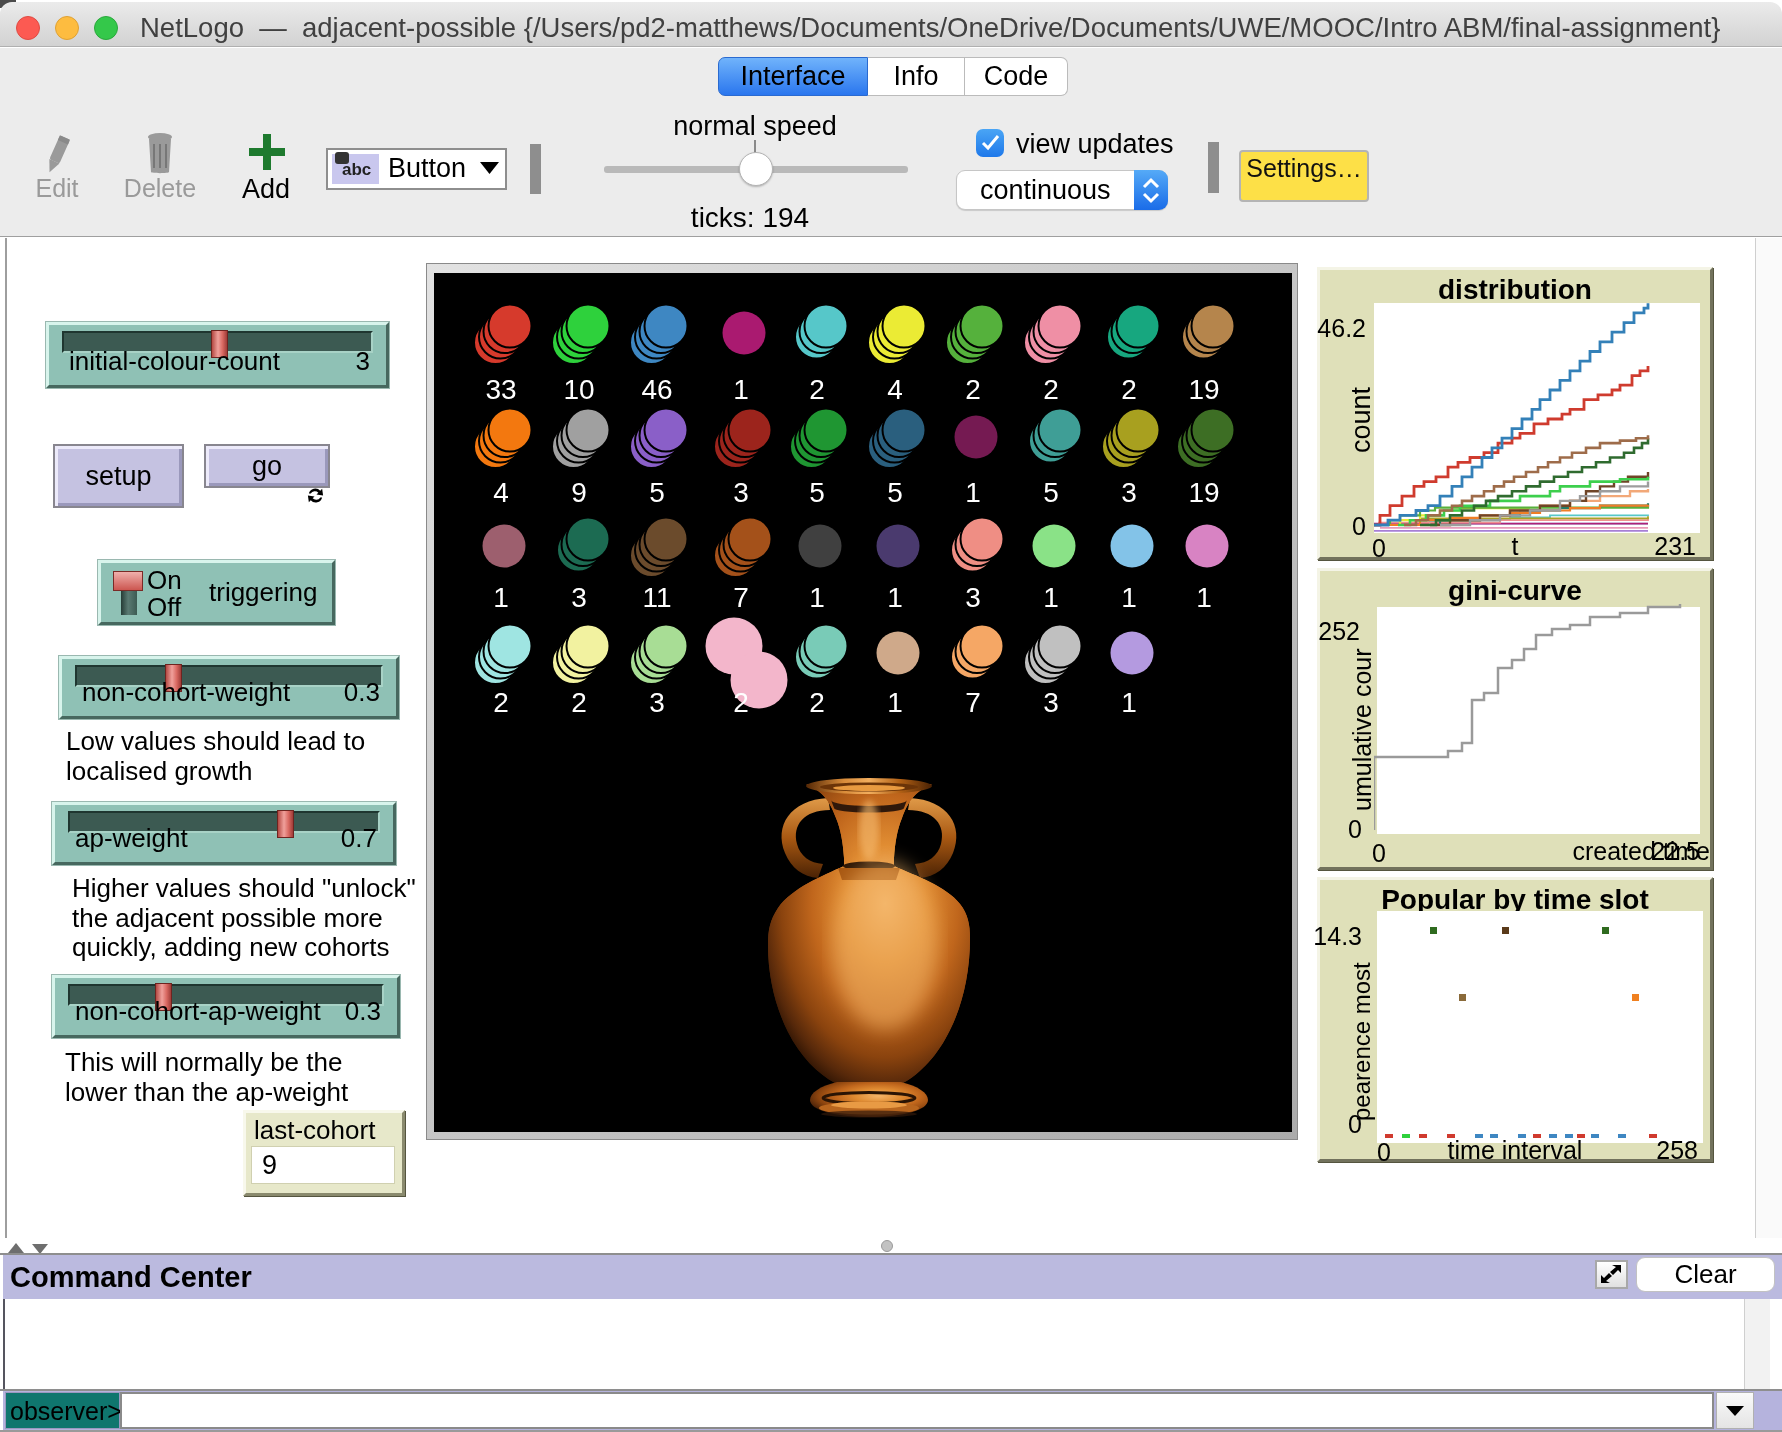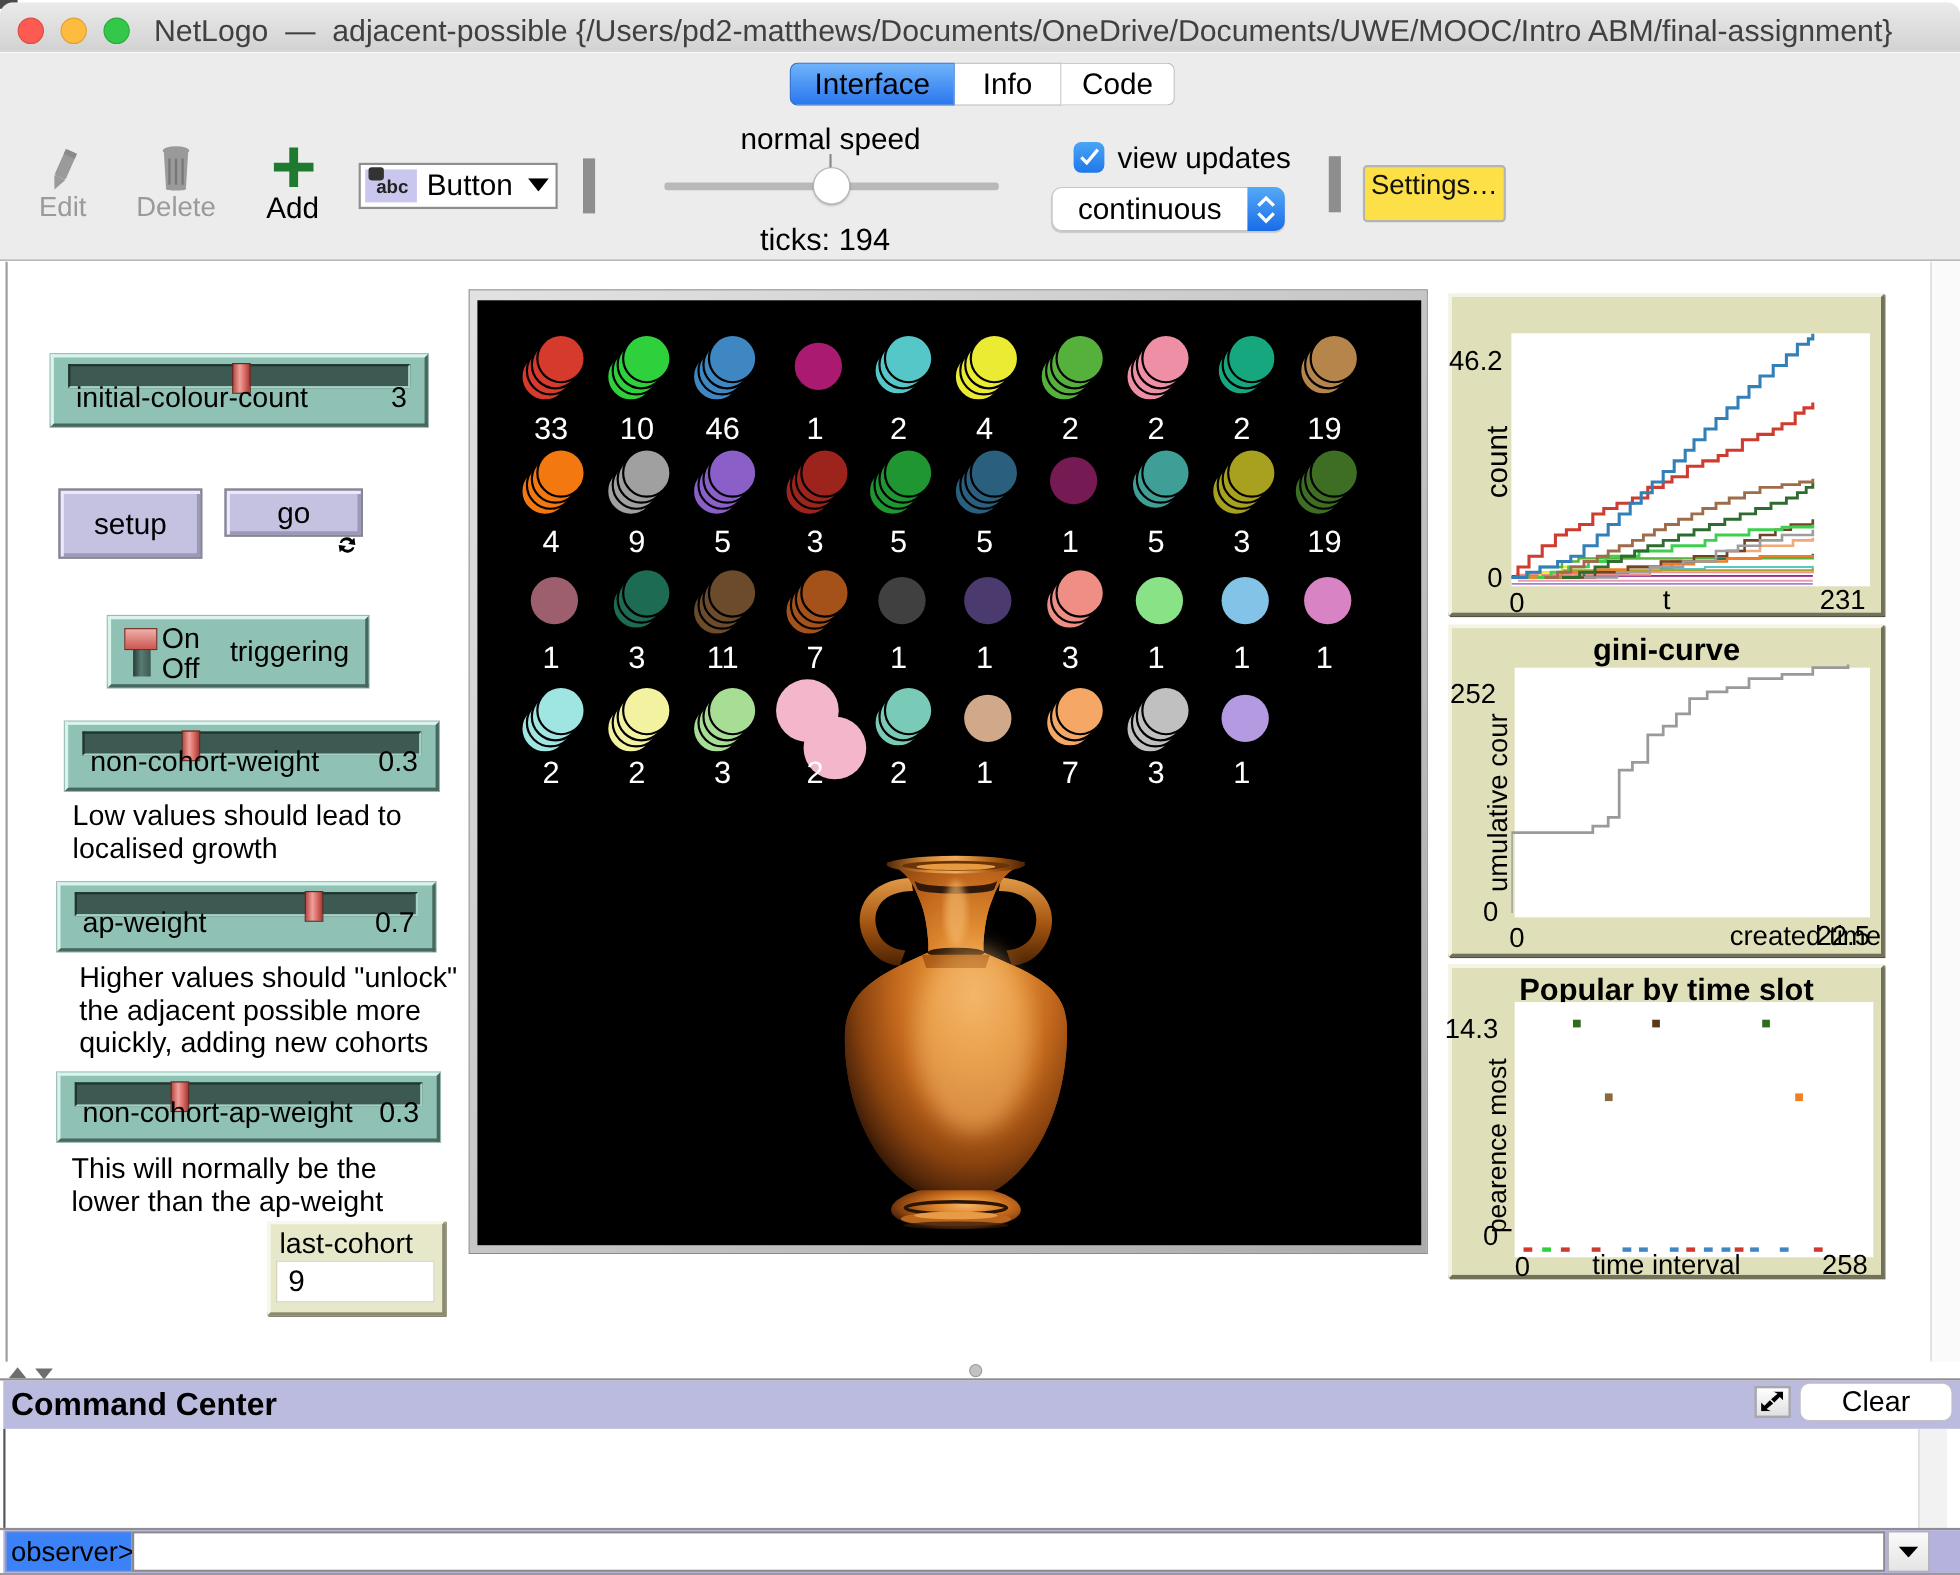--- a/index.html
+++ b/index.html
@@ -375,20 +375,21 @@
 <ellipse cx="869" cy="1098" rx="46" ry="5.5" fill="none" stroke="#2a1404" stroke-width="3"></ellipse>
 <ellipse cx="869" cy="1108" rx="50" ry="6.5" fill="#b9661e"></ellipse>
 <ellipse cx="869" cy="1105" rx="38" ry="3.5" fill="#e89a44"></ellipse>
 <ellipse cx="869" cy="1114" rx="48" ry="3.5" fill="#30180a" opacity="0.7"></ellipse>
 <ellipse cx="885" cy="945" rx="52" ry="85" fill="#f4b86c" opacity="0.5" filter="url(#bl)"></ellipse>
 <ellipse cx="869" cy="830" rx="10" ry="30" fill="#f4b86c" opacity="0.65" filter="url(#bl2)"></ellipse>
 </g>
   </svg>
 
 <div class="plot" style="top:267px;height:293px">
+ <div class="ptitle" style="top:4px">distribution</div>
  <div class="pwhite" style="left:54px;top:33px;width:326px;height:230px"></div>
  <div class="plab" style="right:344px;top:44px">46.2</div>
  <div class="plab" style="right:344px;top:242px">0</div>
  <div class="plab" style="left:26px;top:183px;transform:rotate(-90deg);transform-origin:left top;font-size:27px">count</div>
  <div class="plab" style="left:52px;top:264px">0</div>
  <div class="plab" style="left:0;top:262px;width:100%;text-align:center">t</div>
  <div class="plab" style="right:14px;top:262px">231</div>
 </div>
 <svg class="abs" style="left:1374px;top:300px" width="326" height="238" viewBox="1374 300 326 238">
     <path d="M1374 530.8H1648" stroke="#a77fd6" stroke-width="1.8" fill="none"></path>
@@ -472,21 +473,21 @@
        <path d="M11 0 H20 V8 L17 5 L12 10 L9 7 L15 2 Z" fill="#000"></path>
        <path d="M9 18 H0 V10 L3 13 L8 8 L11 11 L5 16 Z" fill="#000"></path>
         </svg>
    </div>
    <div class="abs" style="left:1633px;top:2px;width:139px;height:35px;background:#fff;border:1.5px solid #c2c2c2;border-radius:9px;text-align:center;font-size:26px;line-height:33px">Clear</div>
  </div>
  <div class="abs" style="left:3px;top:61px;width:1779px;height:90px;background:#fff;border-left:2px solid #55555f"></div>
  <div class="abs" style="left:1744px;top:61px;width:26px;height:90px;background:#f2f2f2;border-left:1px solid #cfcfcf"></div>
  <div class="abs" style="left:0;top:151px;width:1782px;height:2px;background:#8e8e8e"></div>
  <div class="abs" style="left:3px;top:153px;width:1779px;height:39px;background:#b5b3dd"></div>
- <div class="abs" style="left:5px;top:154px;width:115px;height:37px;background:#3b82f6;border:1px solid #9a98c0">
+ <div class="abs" style="left:5px;top:154px;width:115px;height:37px;background:#0f766e;border:1px solid #9a98c0">
    <div class="abs" style="left:4px;top:4px;font-size:25px">observer&gt;</div>
     </div>
  <div class="abs" style="left:120px;top:154px;width:1594px;height:37px;background:#fff;border:2px solid #8a8a8a"></div>
  <div class="abs" style="left:1716px;top:154px;width:38px;height:37px;background:linear-gradient(#fafafa,#e4e4e4);border:1px solid #b0b0b0">
    <svg width="18" height="10" style="position:absolute;left:9px;top:13px">
         <path d="M0 0 H18 L9 10 Z" fill="#000"></path>
       </svg>
  </div>
  <div class="abs" style="left:0;top:192px;width:1782px;height:2px;background:#9a9a9a"></div>
 </div>

